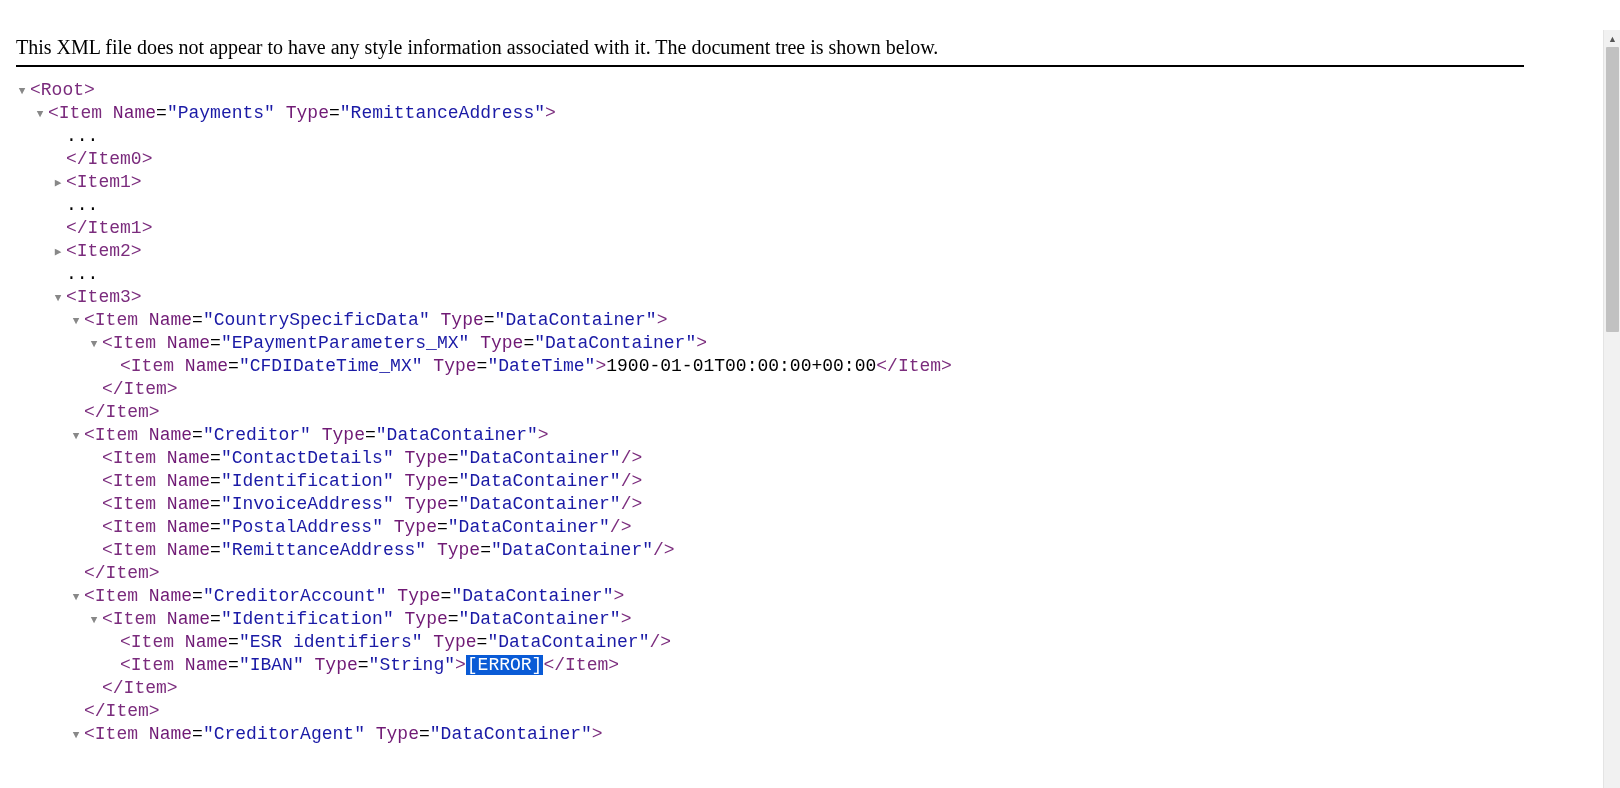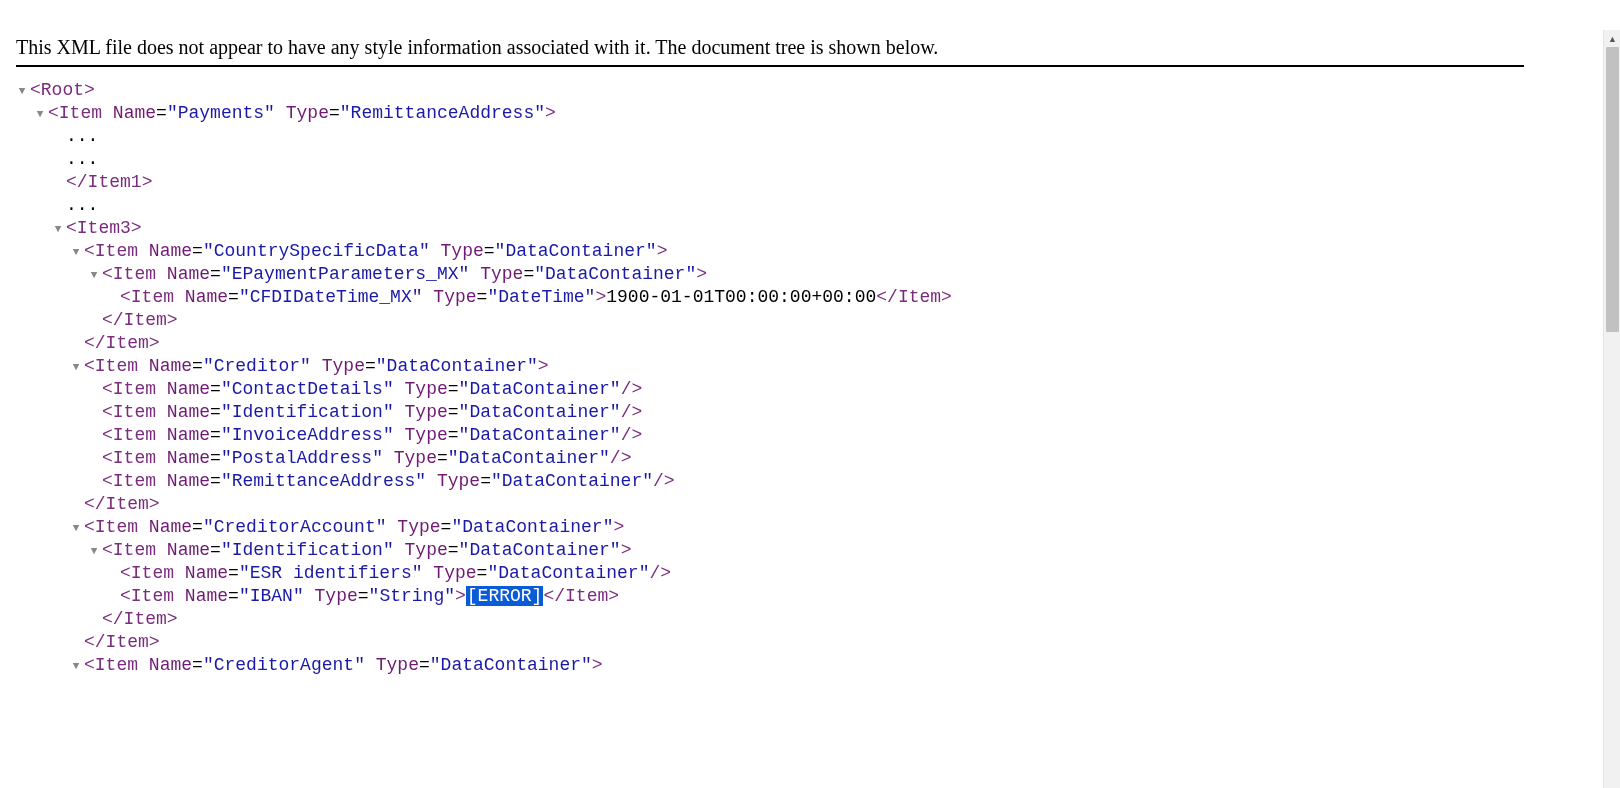--- a/index.html
+++ b/index.html
@@ -118,24 +118,31 @@
 
       <div class="row i0">
         <span class="toggle">▼</span><span class="tag-bracket">&lt;</span><span class="tag-name">Root</span><span class="tag-bracket">&gt;</span>
       </div>
 
       <div class="row i1">
         <span class="toggle">▼</span><span class="tag-bracket">&lt;</span><span class="tag-name">Item</span> <span class="attr-name">Name</span><span class="attr-eq">=</span><span class="attr-val">"<span>Payments</span>"</span> <span class="attr-name">Type</span><span class="attr-eq">=</span><span class="attr-val">"<span>RemittanceAddress</span>"</span><span class="tag-bracket">&gt;</span>
       </div>
 
       <div class="row i2"><span class="toggle space">·</span><span class="dots">...</span></div>
-
+      <div class="row i2"><span class="toggle space">·</span><span class="tag-bracket">&lt;/</span><span class="tag-name">Item0</span><span class="tag-bracket">&gt;</span></div>
+
+      <div class="row i2">
+        <span class="toggle">▶</span><span class="tag-bracket">&lt;</span><span class="tag-name">Item1</span><span class="tag-bracket">&gt;</span>
+      </div>
       <div class="row i2"><span class="toggle space">·</span><span class="dots">...</span></div>
       <div class="row i2"><span class="toggle space">·</span><span class="tag-bracket">&lt;/</span><span class="tag-name">Item1</span><span class="tag-bracket">&gt;</span></div>
 
+      <div class="row i2">
+        <span class="toggle">▶</span><span class="tag-bracket">&lt;</span><span class="tag-name">Item2</span><span class="tag-bracket">&gt;</span>
+      </div>
       <div class="row i2"><span class="toggle space">·</span><span class="dots">...</span></div>
 
       <div class="row i2">
         <span class="toggle">▼</span><span class="tag-bracket">&lt;</span><span class="tag-name">Item3</span><span class="tag-bracket">&gt;</span>
       </div>
 
       <div class="row i3">
         <span class="toggle">▼</span><span class="tag-bracket">&lt;</span><span class="tag-name">Item</span> <span class="attr-name">Name</span><span class="attr-eq">=</span><span class="attr-val">"<span>CountrySpecificData</span>"</span> <span class="attr-name">Type</span><span class="attr-eq">=</span><span class="attr-val">"<span>DataContainer</span>"</span><span class="tag-bracket">&gt;</span>
       </div>
 

